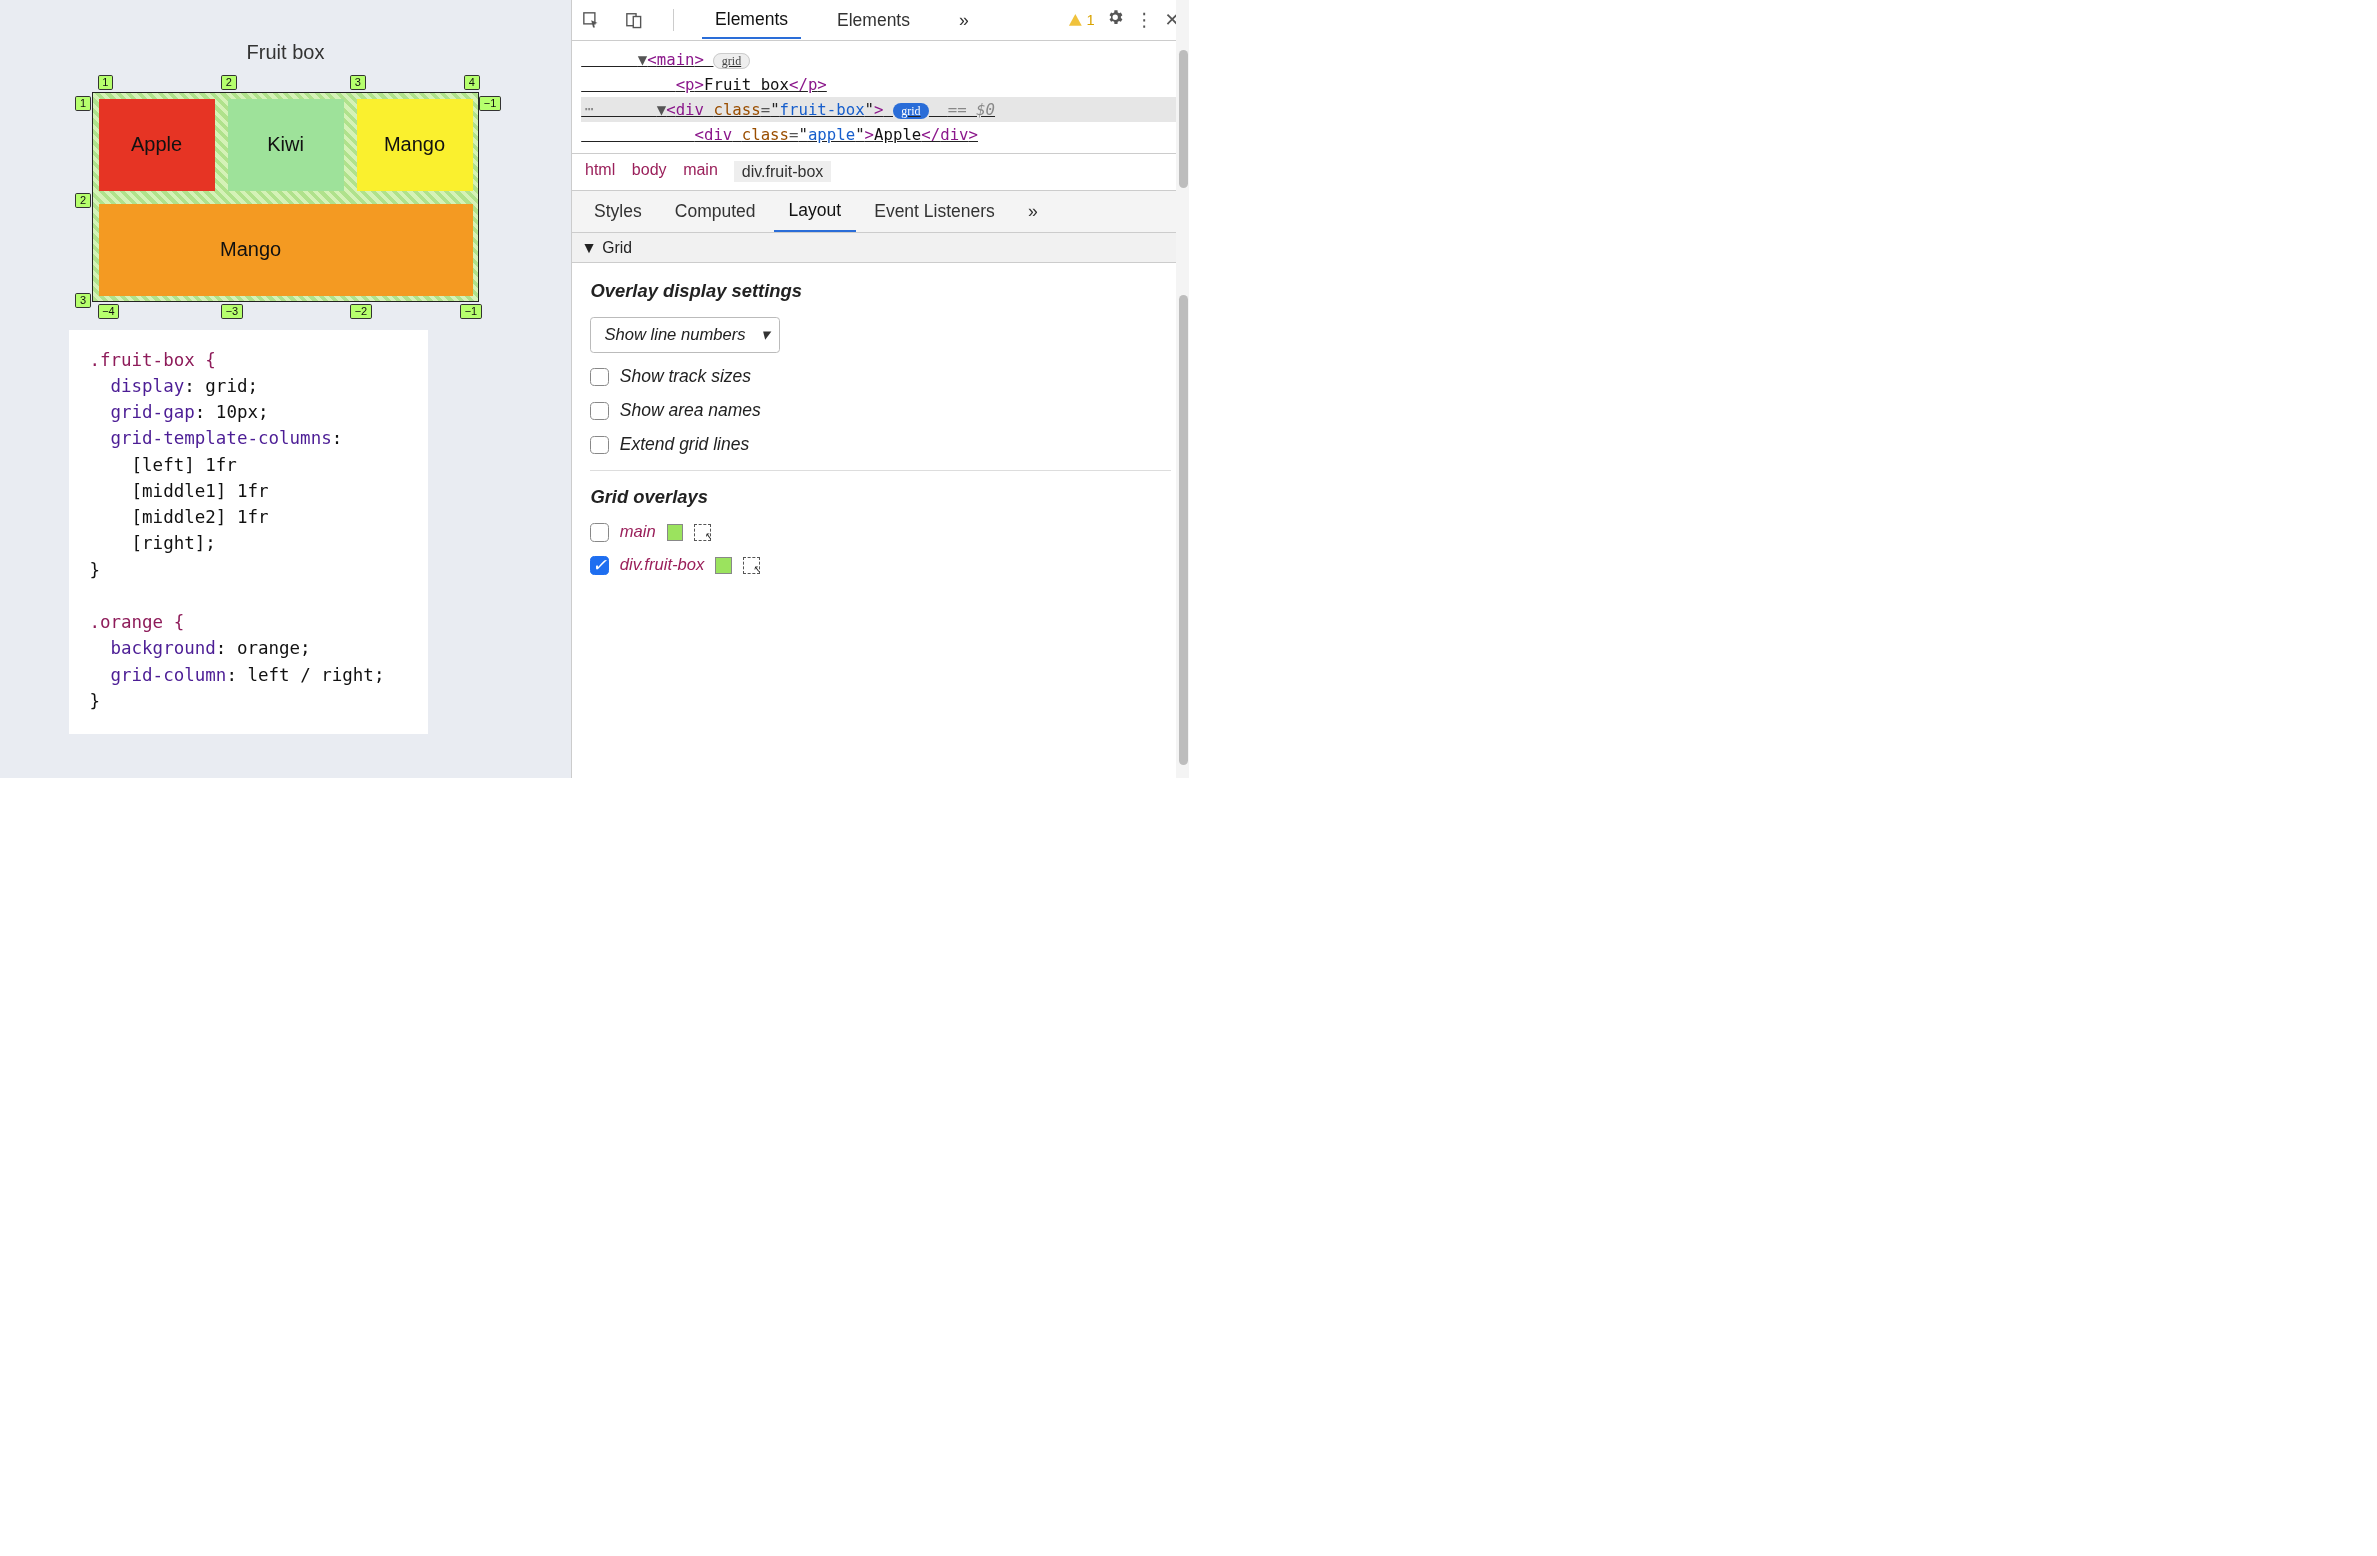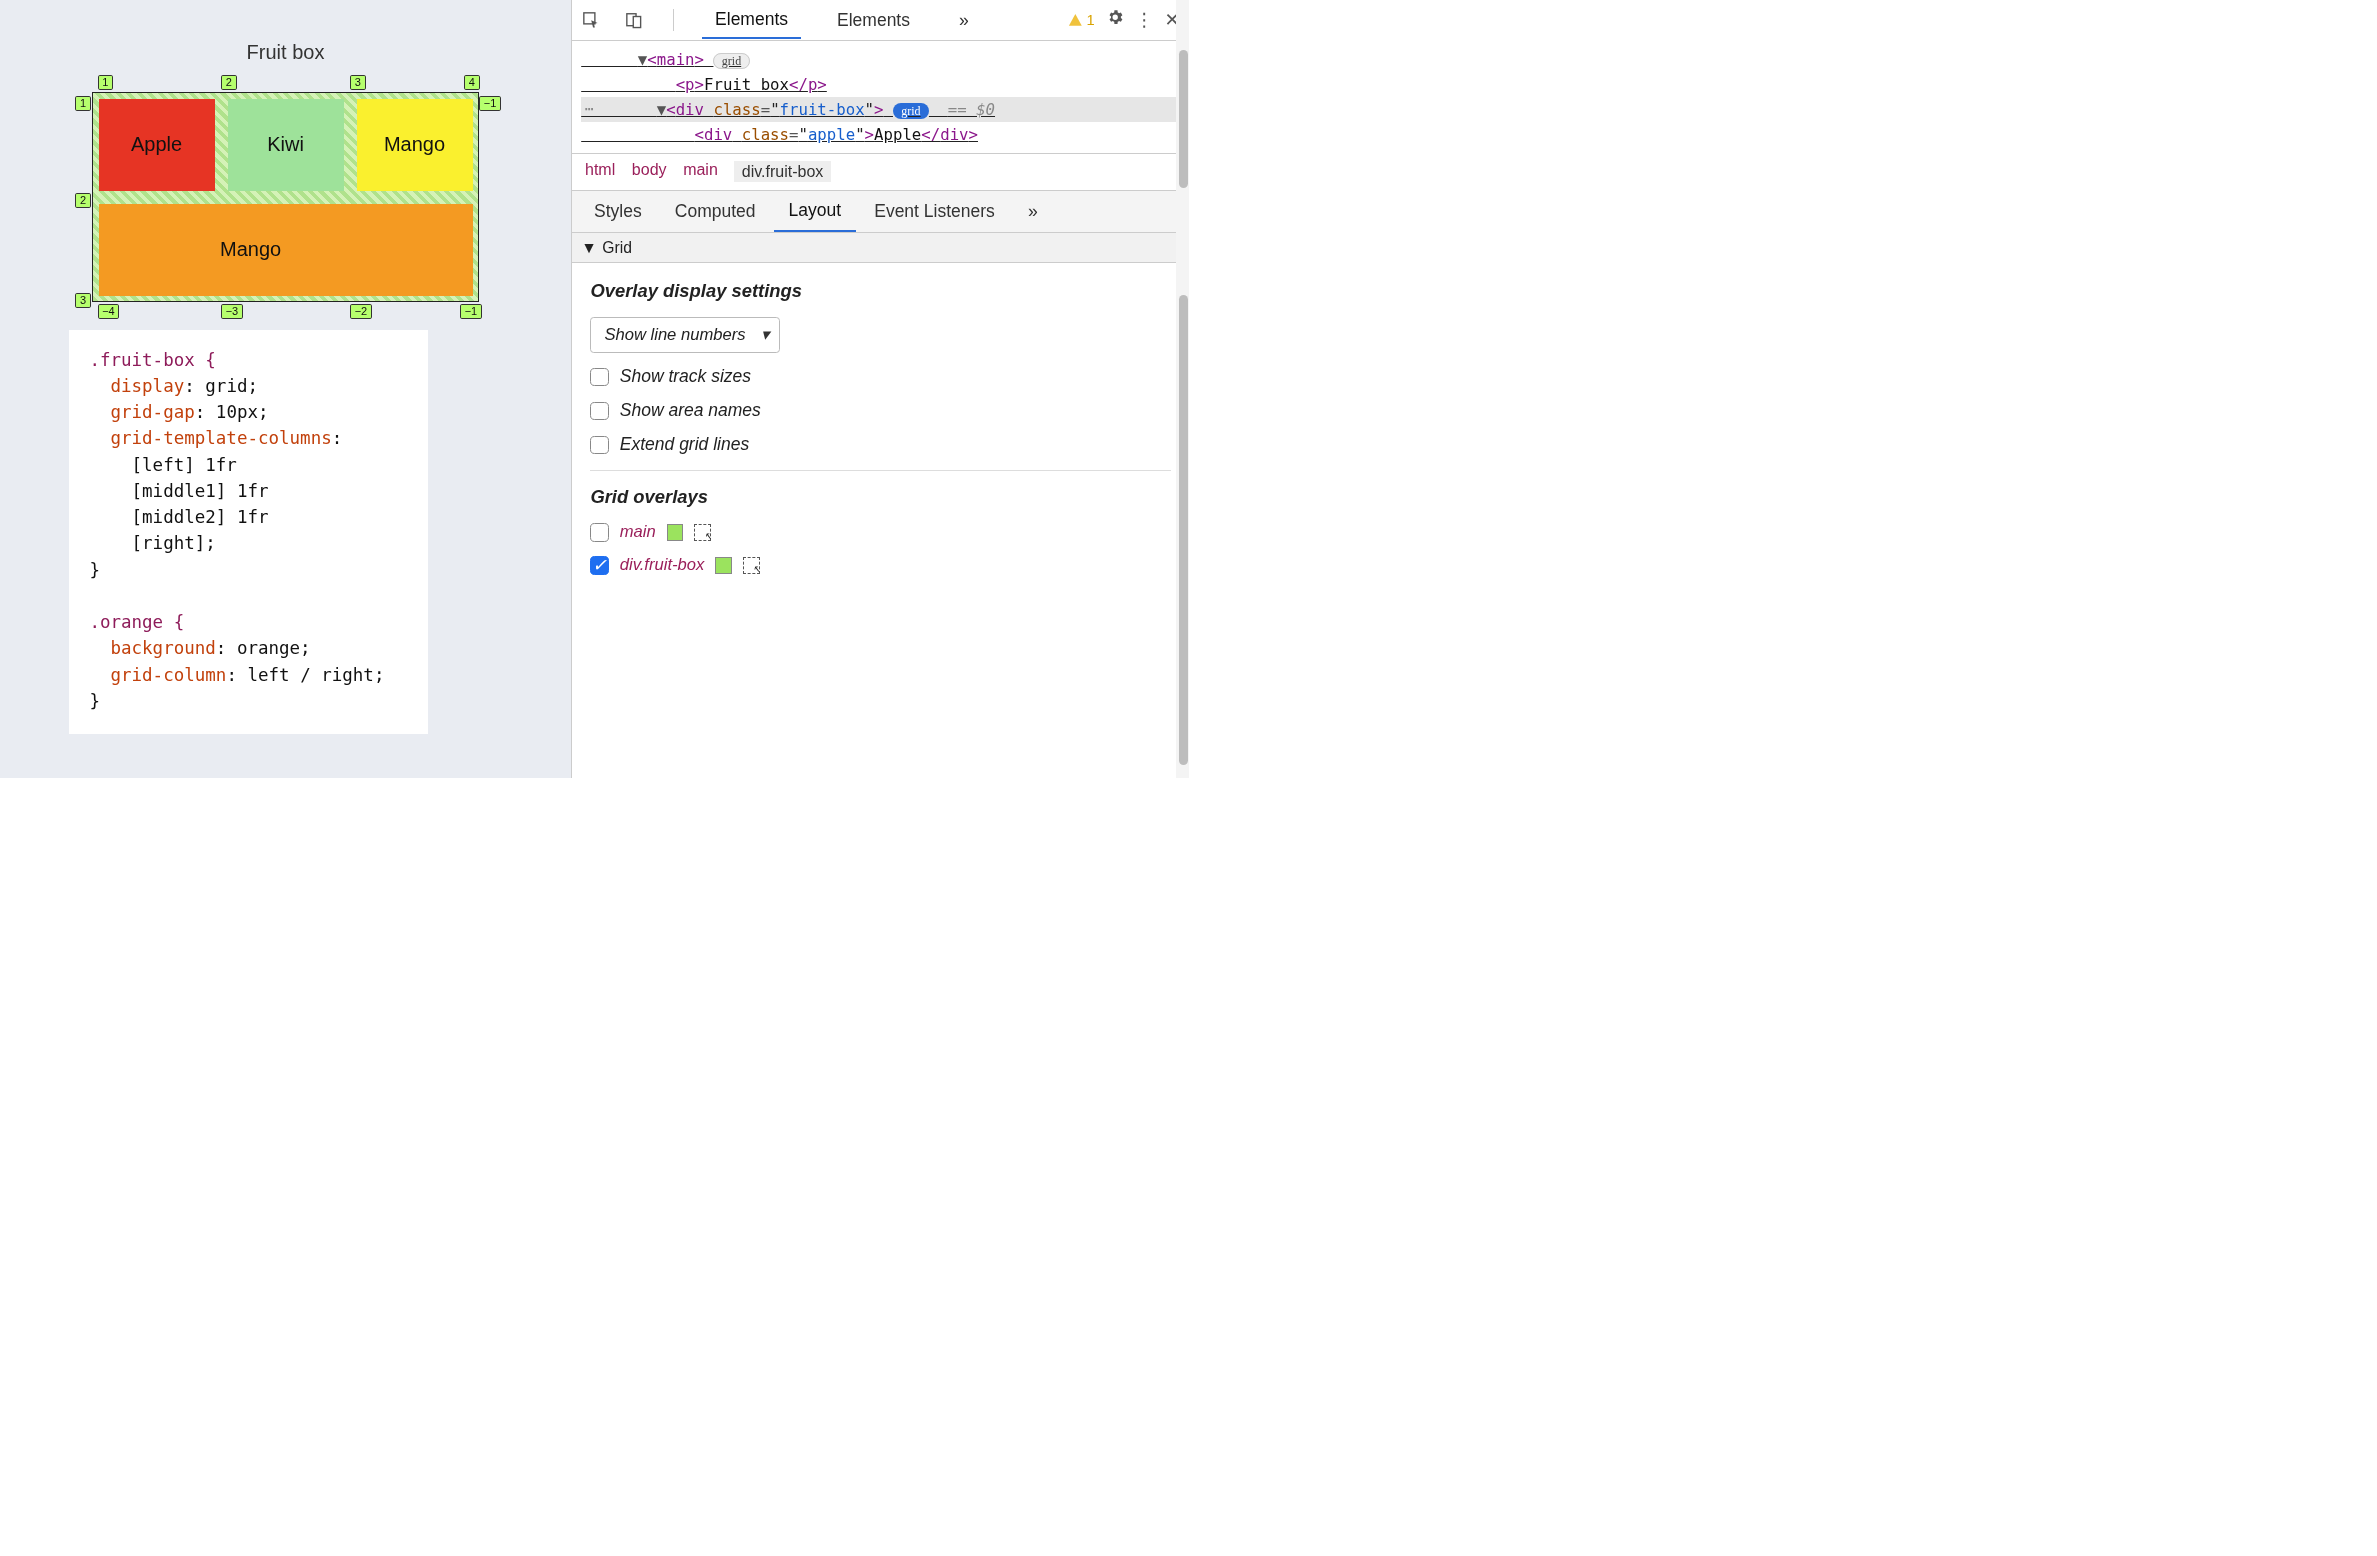--- a/index.html
+++ b/index.html
@@ -72,21 +72,21 @@
     padding: 16.6px 20px 20px;
     width: 359px;
     margin-left: 18.4px;
     font-family: Menlo, Consolas, monospace;
     font-size: 17.5px;
     line-height: 1.5;
     white-space: pre;
   }
   .sel { color:#8e1c5a;text-align:center; }
   .brace { color:#111; }
-  .prop { color:#c2410c; }
+  .prop { color:#4c1d95; }
   .colon { color:#111; }
   .val { color:#111; }
   
   .devtools {
     flex: 1;
     border-left: 0.9px solid #ccc;
     display: flex;
     flex-direction: column;
     background:#fff;
     font-size: 14px;

